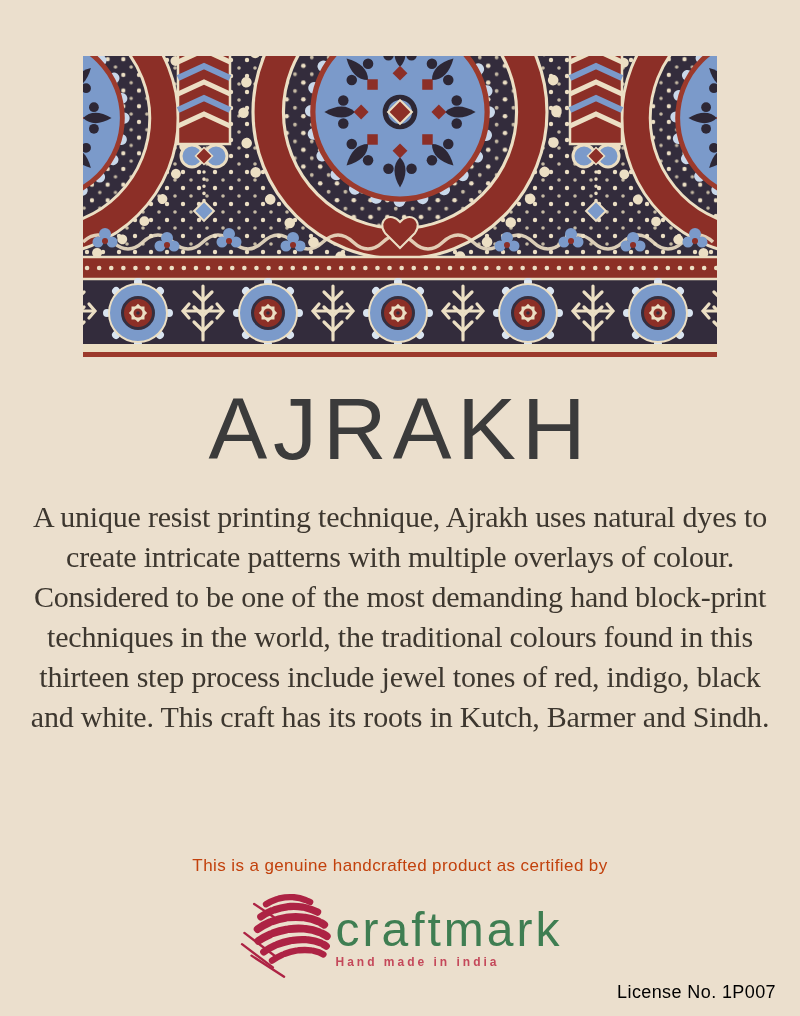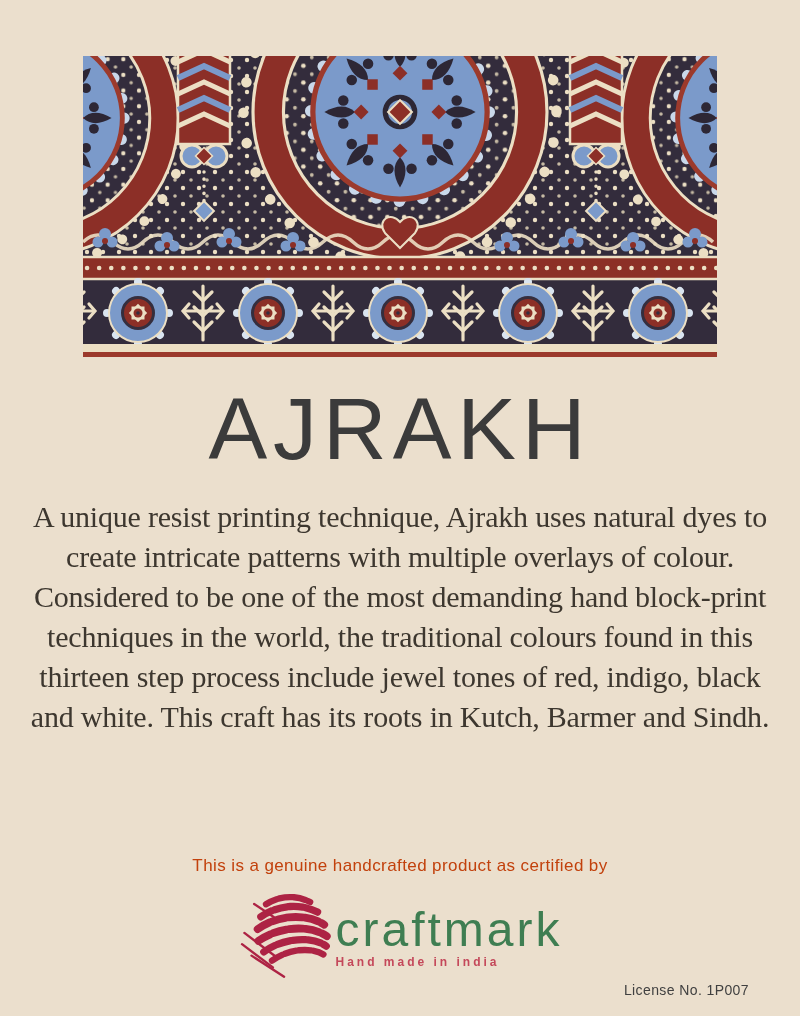--- a/index.html
+++ b/index.html
@@ -43,23 +43,23 @@
   .logo-text{display:flex;flex-direction:column;align-items:flex-start;margin-top:16px;}
   .wordmark{
     font-size:48px;font-weight:300;letter-spacing:3px;line-height:48px;
     color:#3f7e52;
   }
   .tagline{
     font-size:12px;font-weight:bold;letter-spacing:3px;
     color:#c4485a;margin-top:1px;padding-right:4px;
   }
   .license{
-    position:absolute;top:982px;right:51px;
-    font-size:14px;letter-spacing:0.4px;
-    color:#404040;
+    position:absolute;top:982px;right:24px;
+    font-size:18px;letter-spacing:0.4px;
+    color:#000000;
   }
 </style>
 </head>
 <body>
 
 <div class="fabric">
   <svg viewBox="0 0 634 301" preserveAspectRatio="none" xmlns="http://www.w3.org/2000/svg">
     <defs>
       <pattern id="dotg" width="16" height="16" patternUnits="userSpaceOnUse">
         <rect width="16" height="16" fill="#332c3c"></rect>

